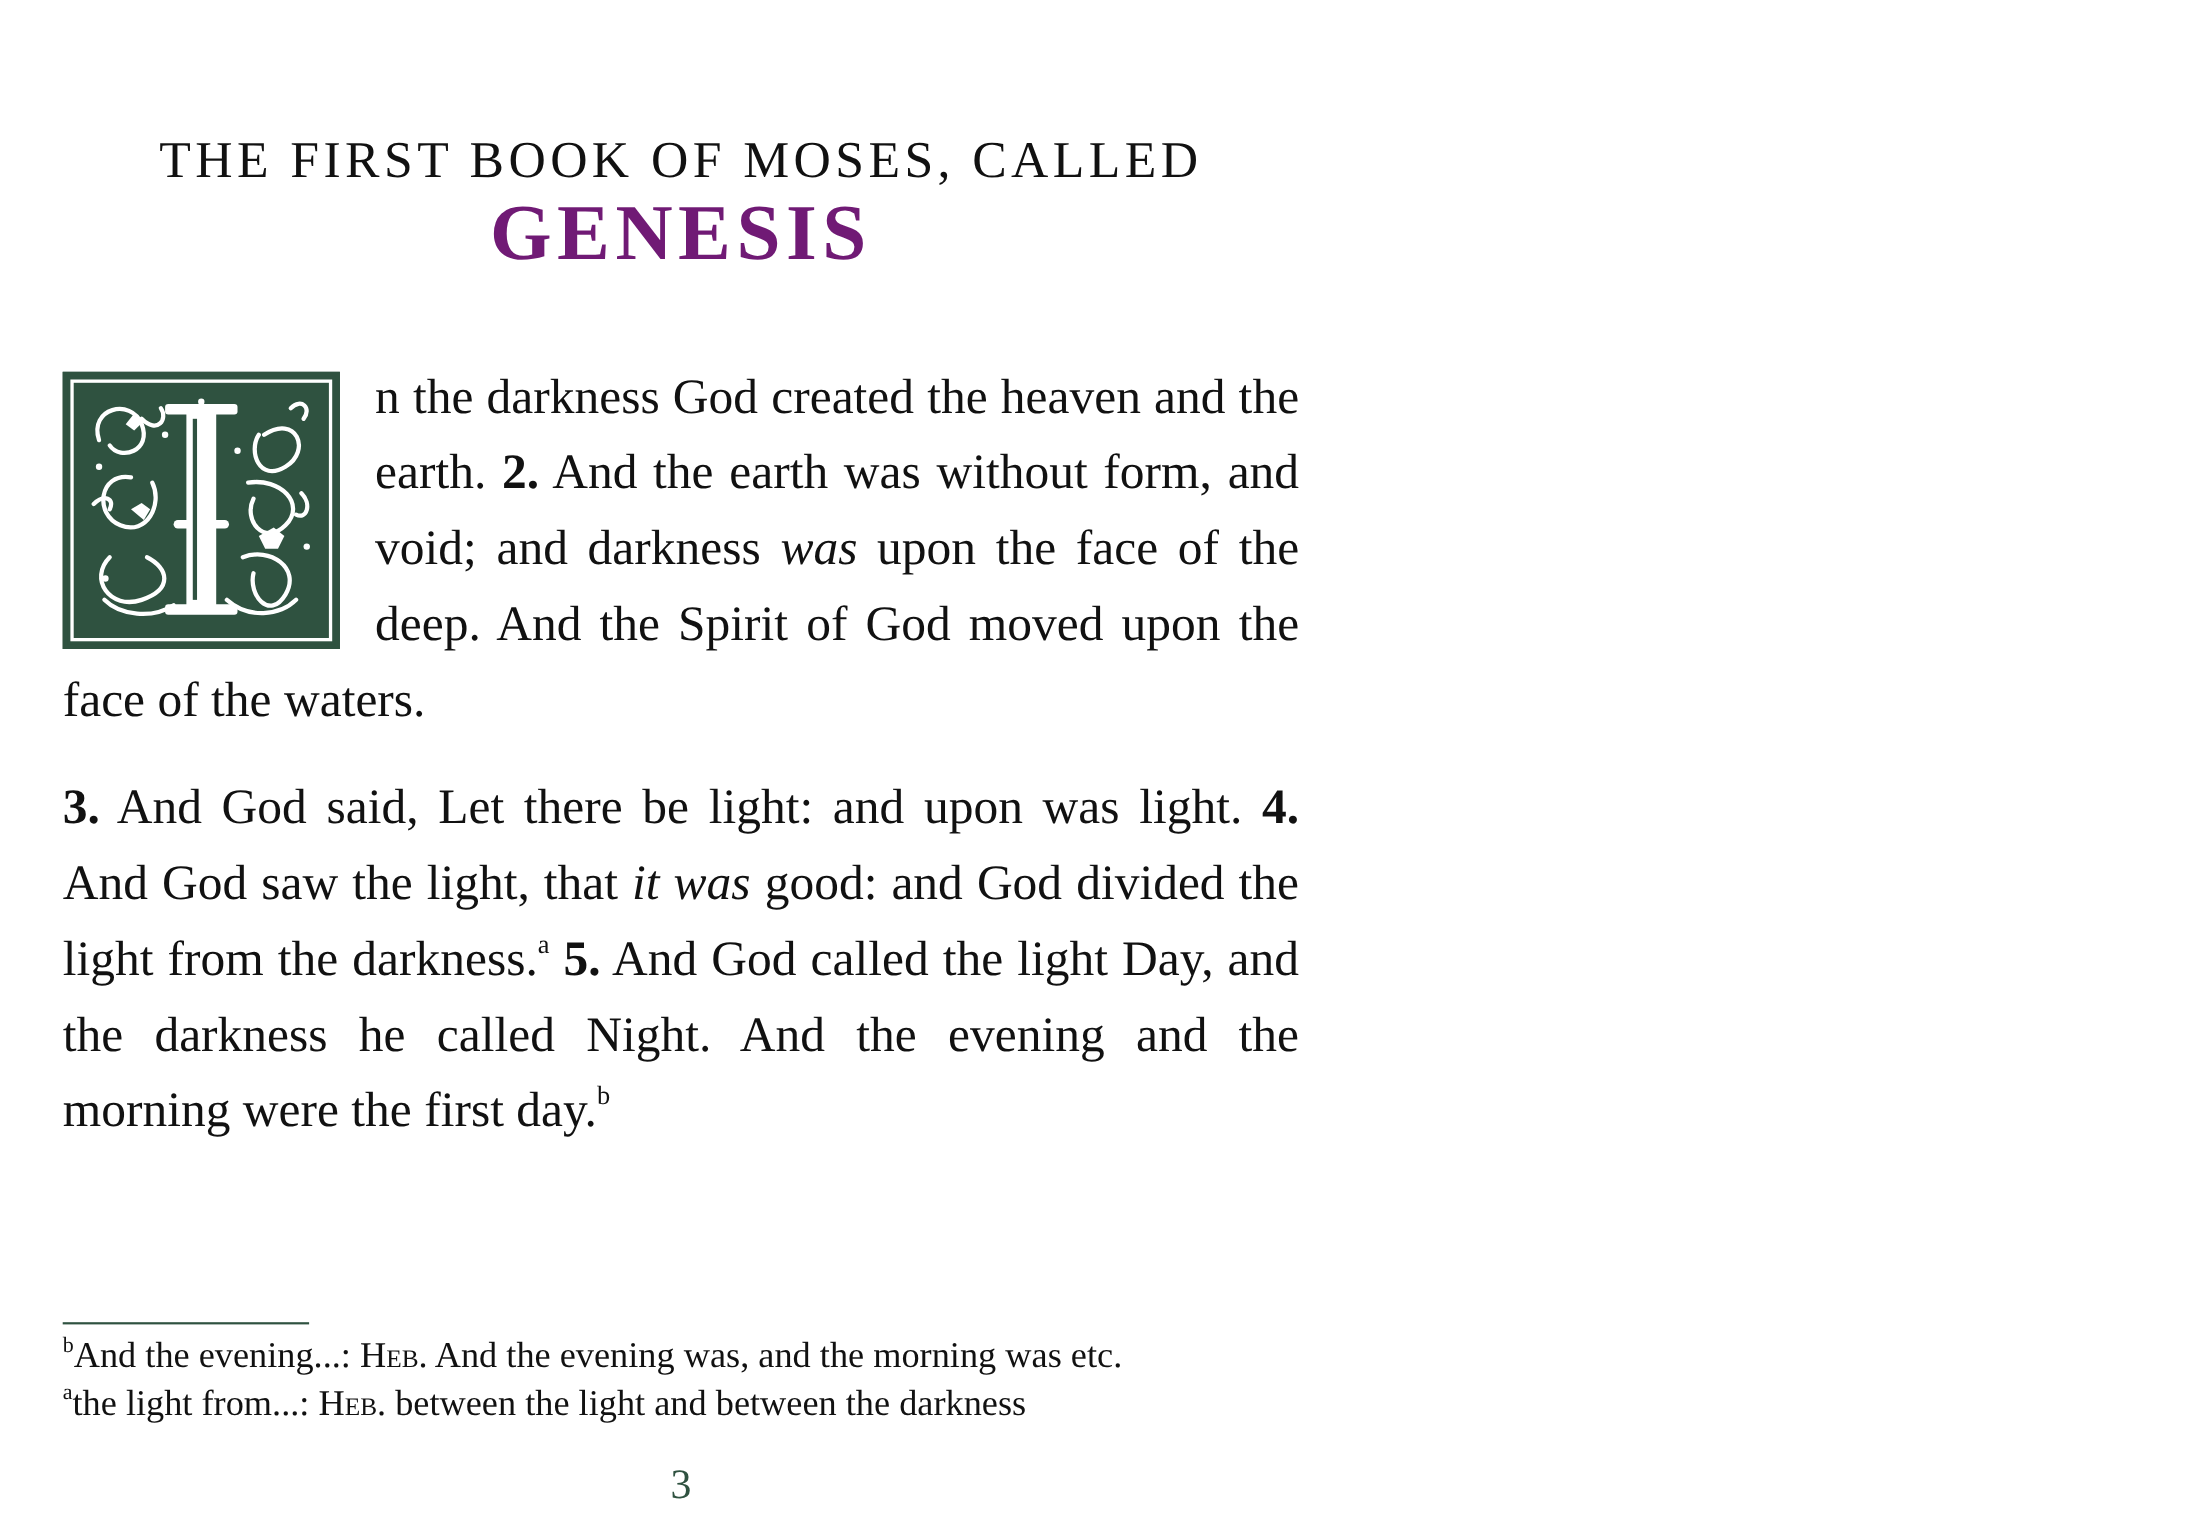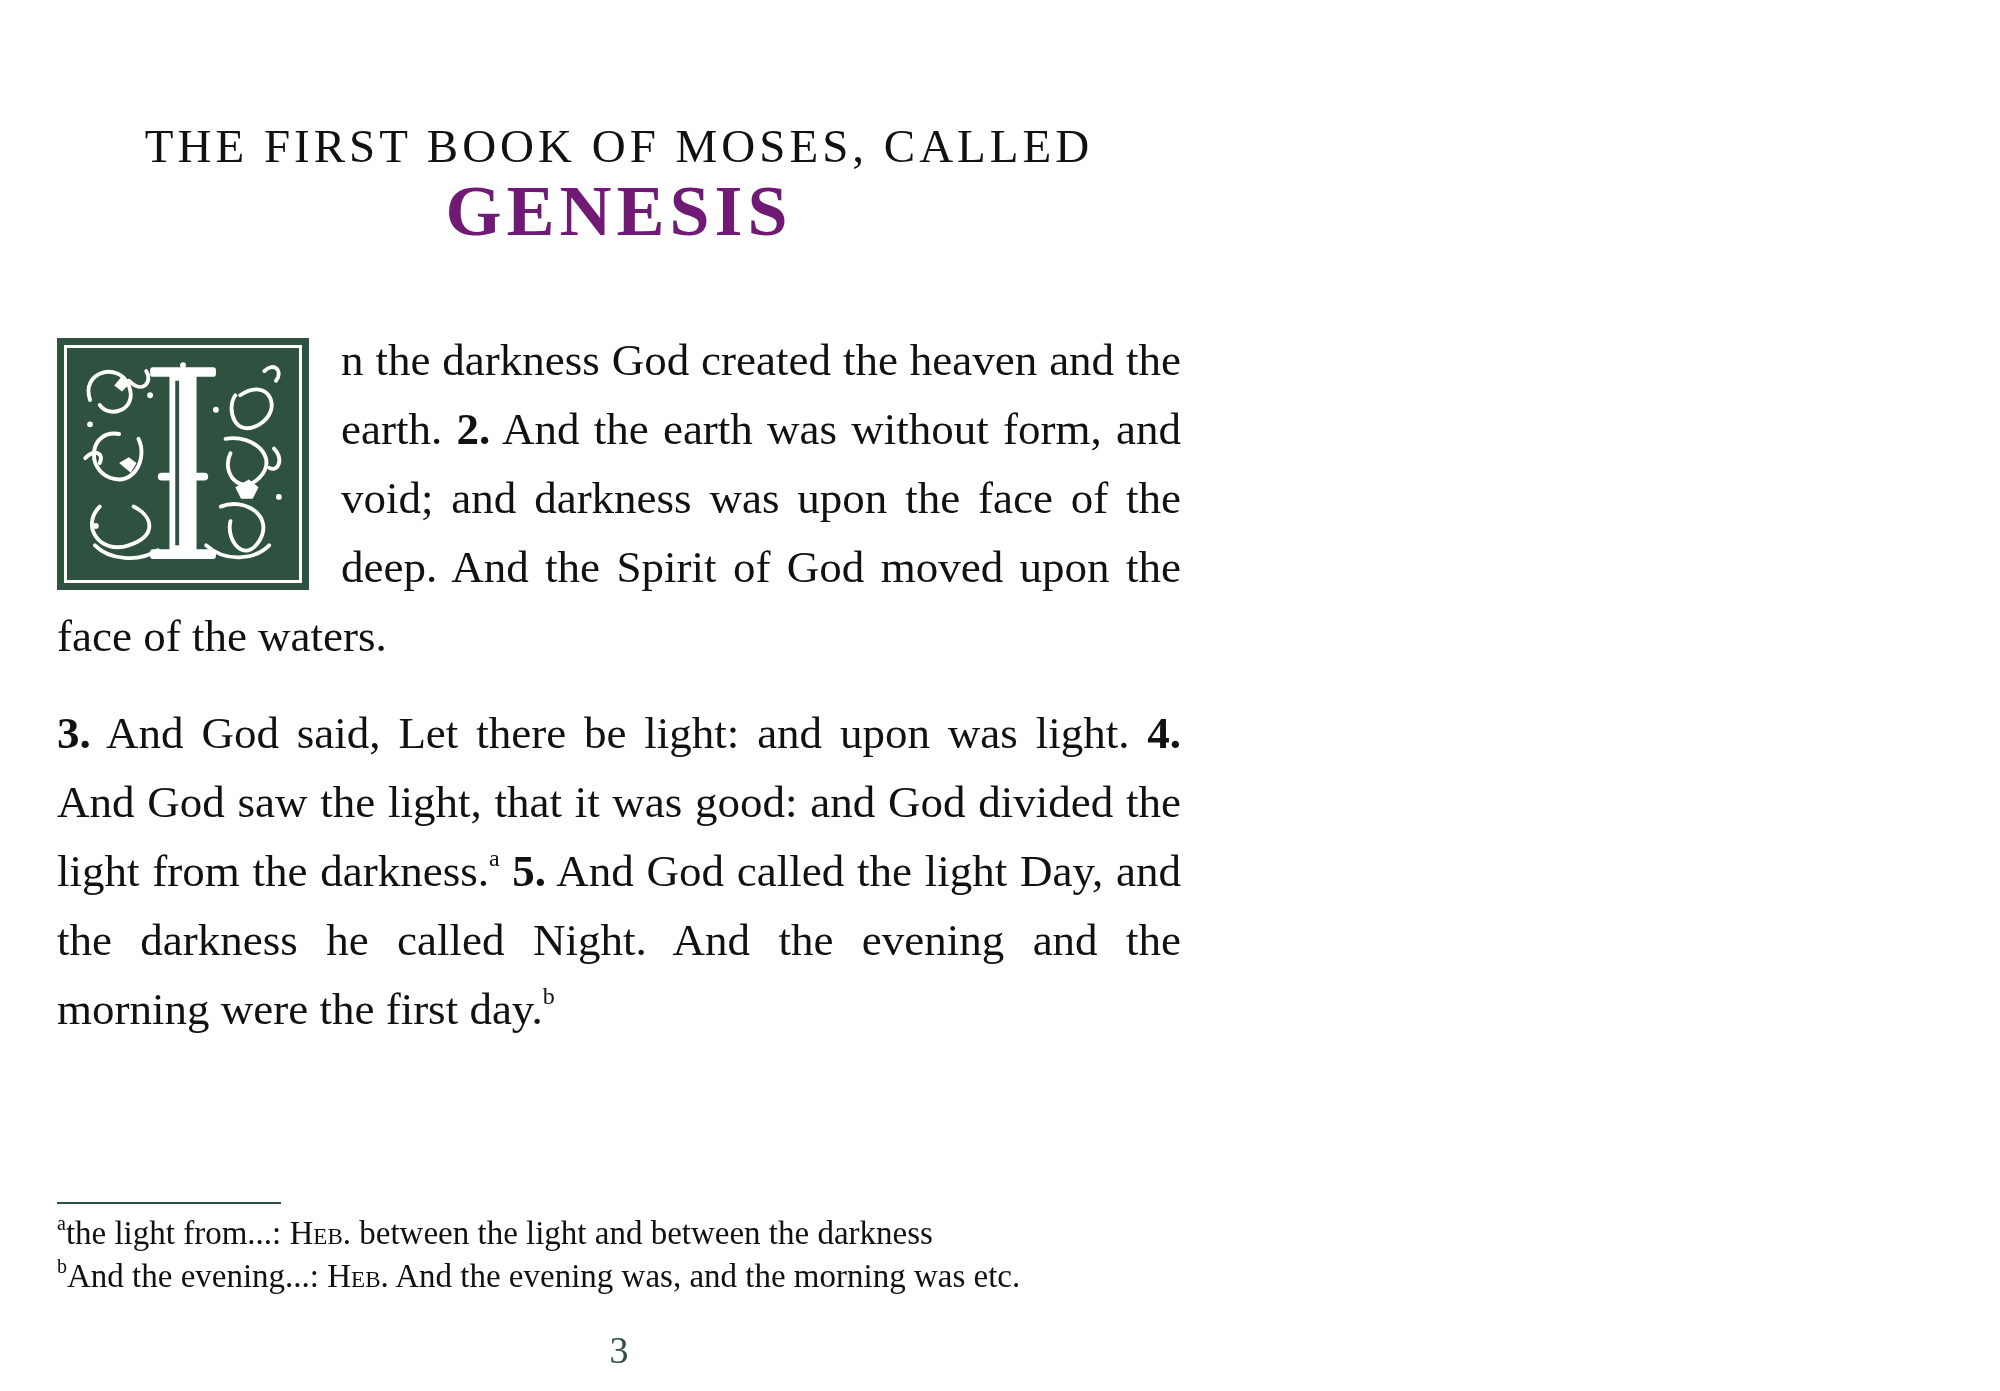--- a/index.html
+++ b/index.html
@@ -77,20 +77,21 @@
   .dropcap svg {
     position: absolute;
     left: 0; top: 0;
     width: 100%;
     height: 100%;
   }
   .vnum {
     font-weight: bold;
   }
   .it {
+    font-style: italic;
   }
   sup.fn {
     font-size: 24px;
     line-height: 0;
     vertical-align: 20px;
   }
   .fn-rule {
     position: absolute;
     top: 1202px;
     left: 0;
@@ -178,21 +179,21 @@
     <p class="para">
       <span class="vnum">3.</span><span> And God said, Let there be light: and upon was light. </span><span class="vnum">4.</span><span> And God saw the light, that </span><span class="it">it was</span><span> good: and God divided the light from the darkness.</span><sup class="fn">a</sup>
       <span class="vnum">5.</span><span> And God called the light Day, and the darkness he called Night. And the evening and the morning were the first day.</span><sup class="fn">b</sup>
     </p>
   </div>
 
   <div class="fn-rule"></div>
 
   <div class="footnotes">
     <div class="footnote">
-      <sup>a</sup><span>the light from...: </span><span class="sc">Heb</span><span>. between the light and between the darkness</span>
+      <sup>b</sup><span>And the evening...: </span><span class="sc">Heb</span><span>. And the evening was, and the morning was etc.</span>
     </div>
     <div class="footnote">
-      <sup>b</sup><span>And the evening...: </span><span class="sc">Heb</span><span>. And the evening was, and the morning was etc.</span>
+      <sup>a</sup><span>the light from...: </span><span class="sc">Heb</span><span>. between the light and between the darkness</span>
     </div>
   </div>
 
   <div class="page-number">3</div>
 </div>
 
 </body></html>

